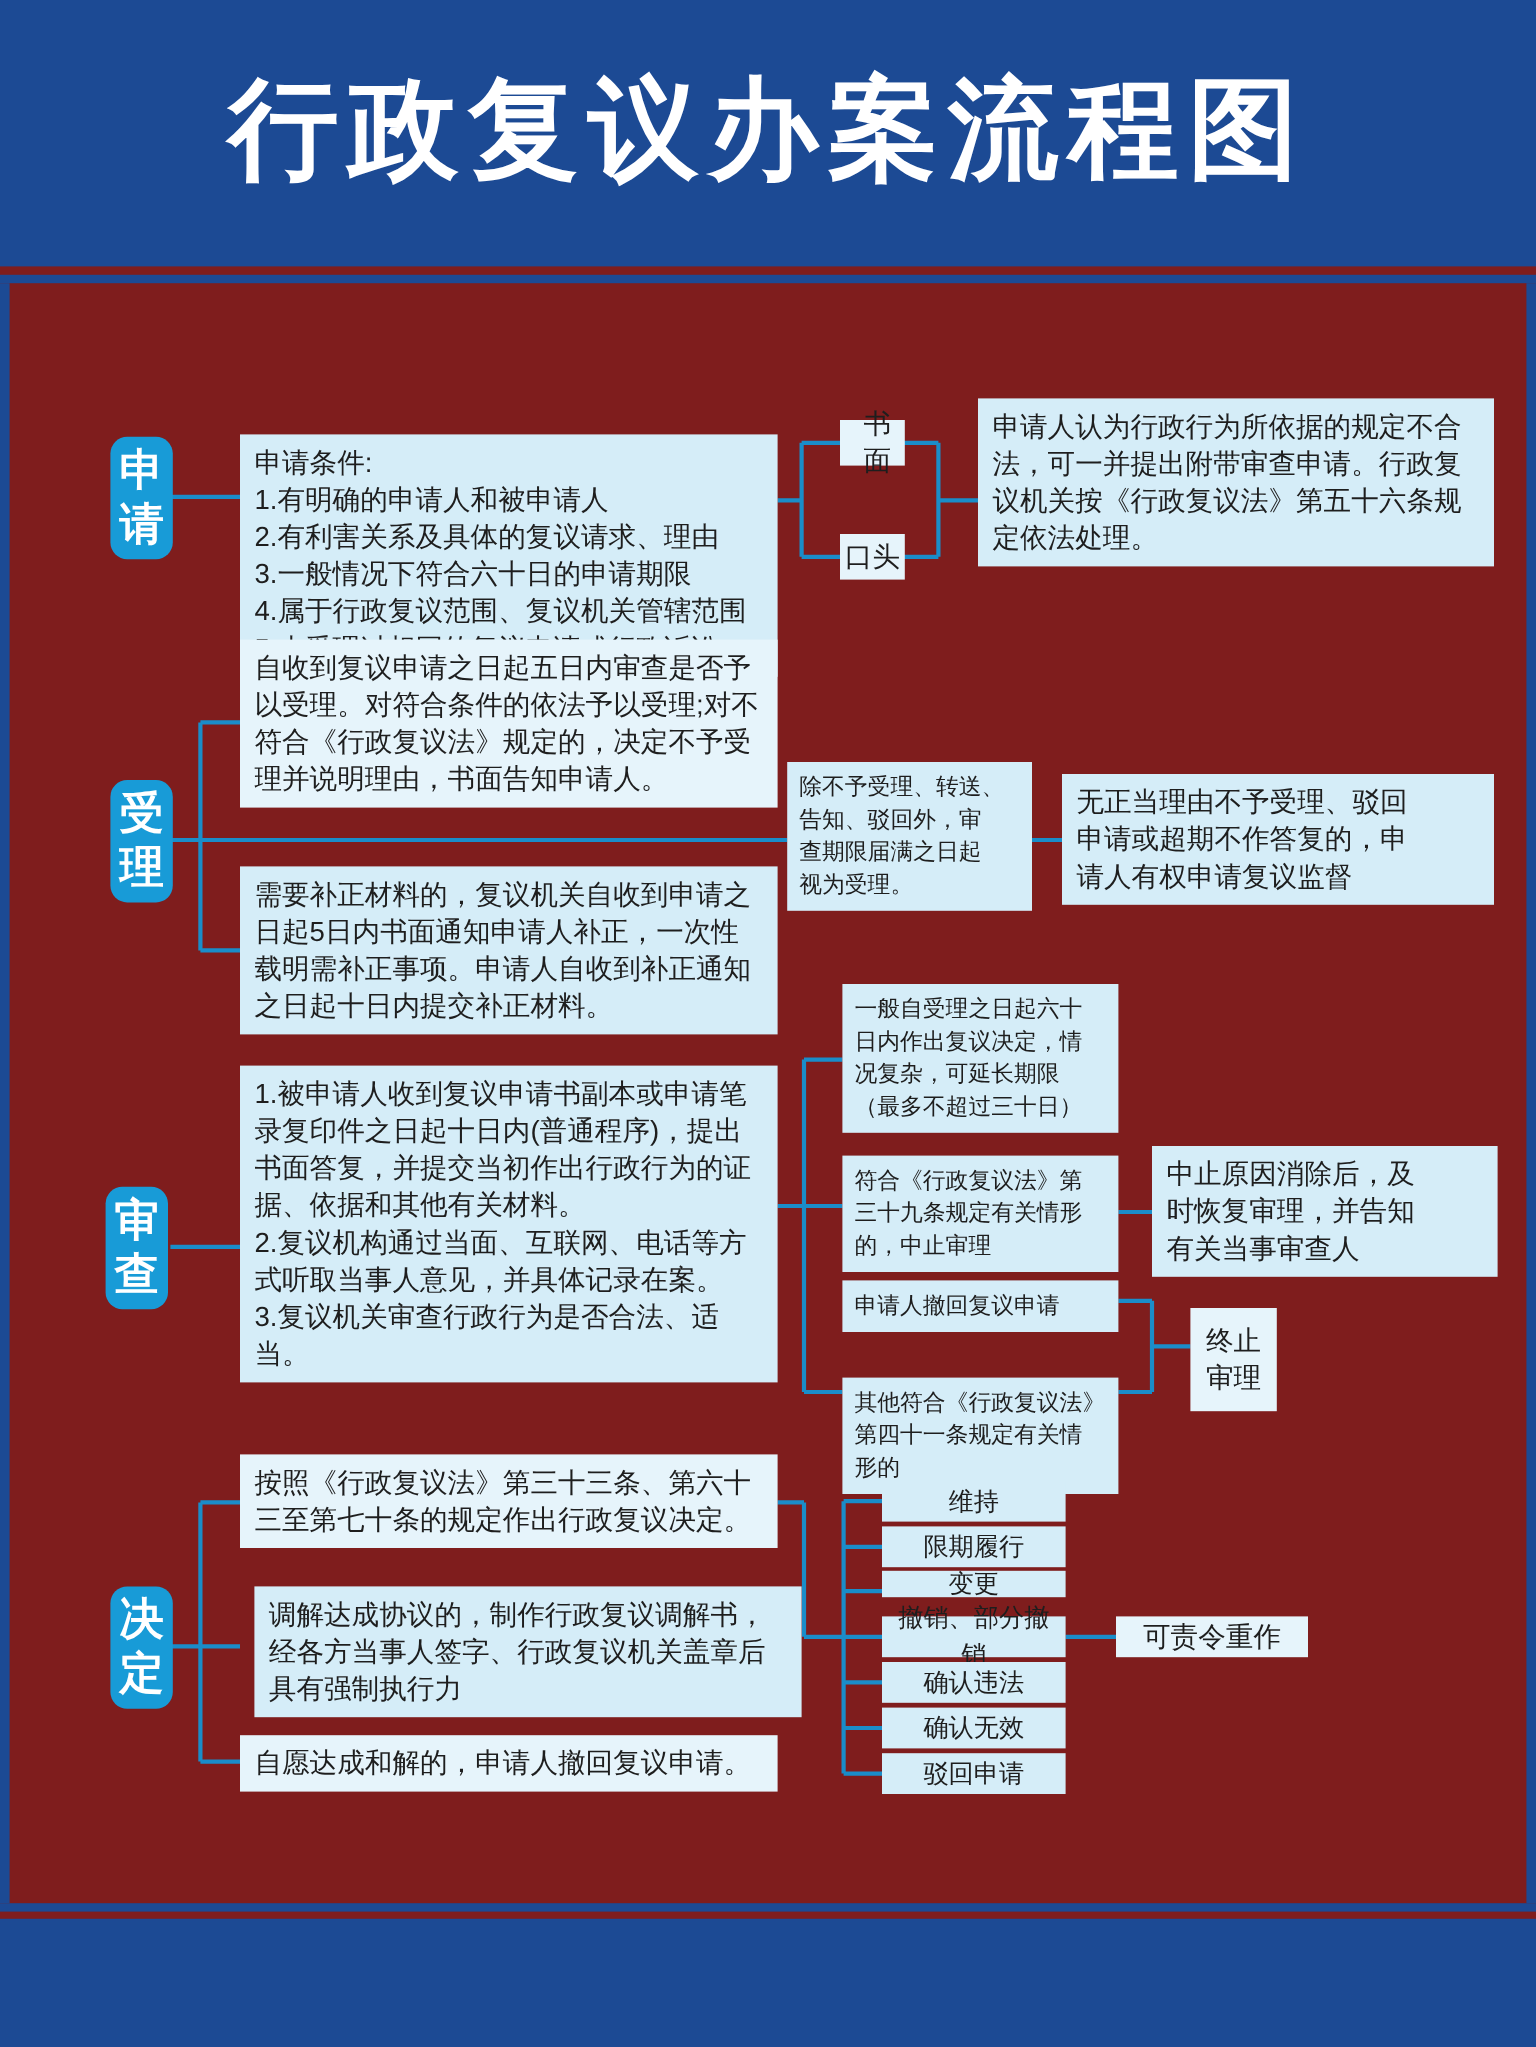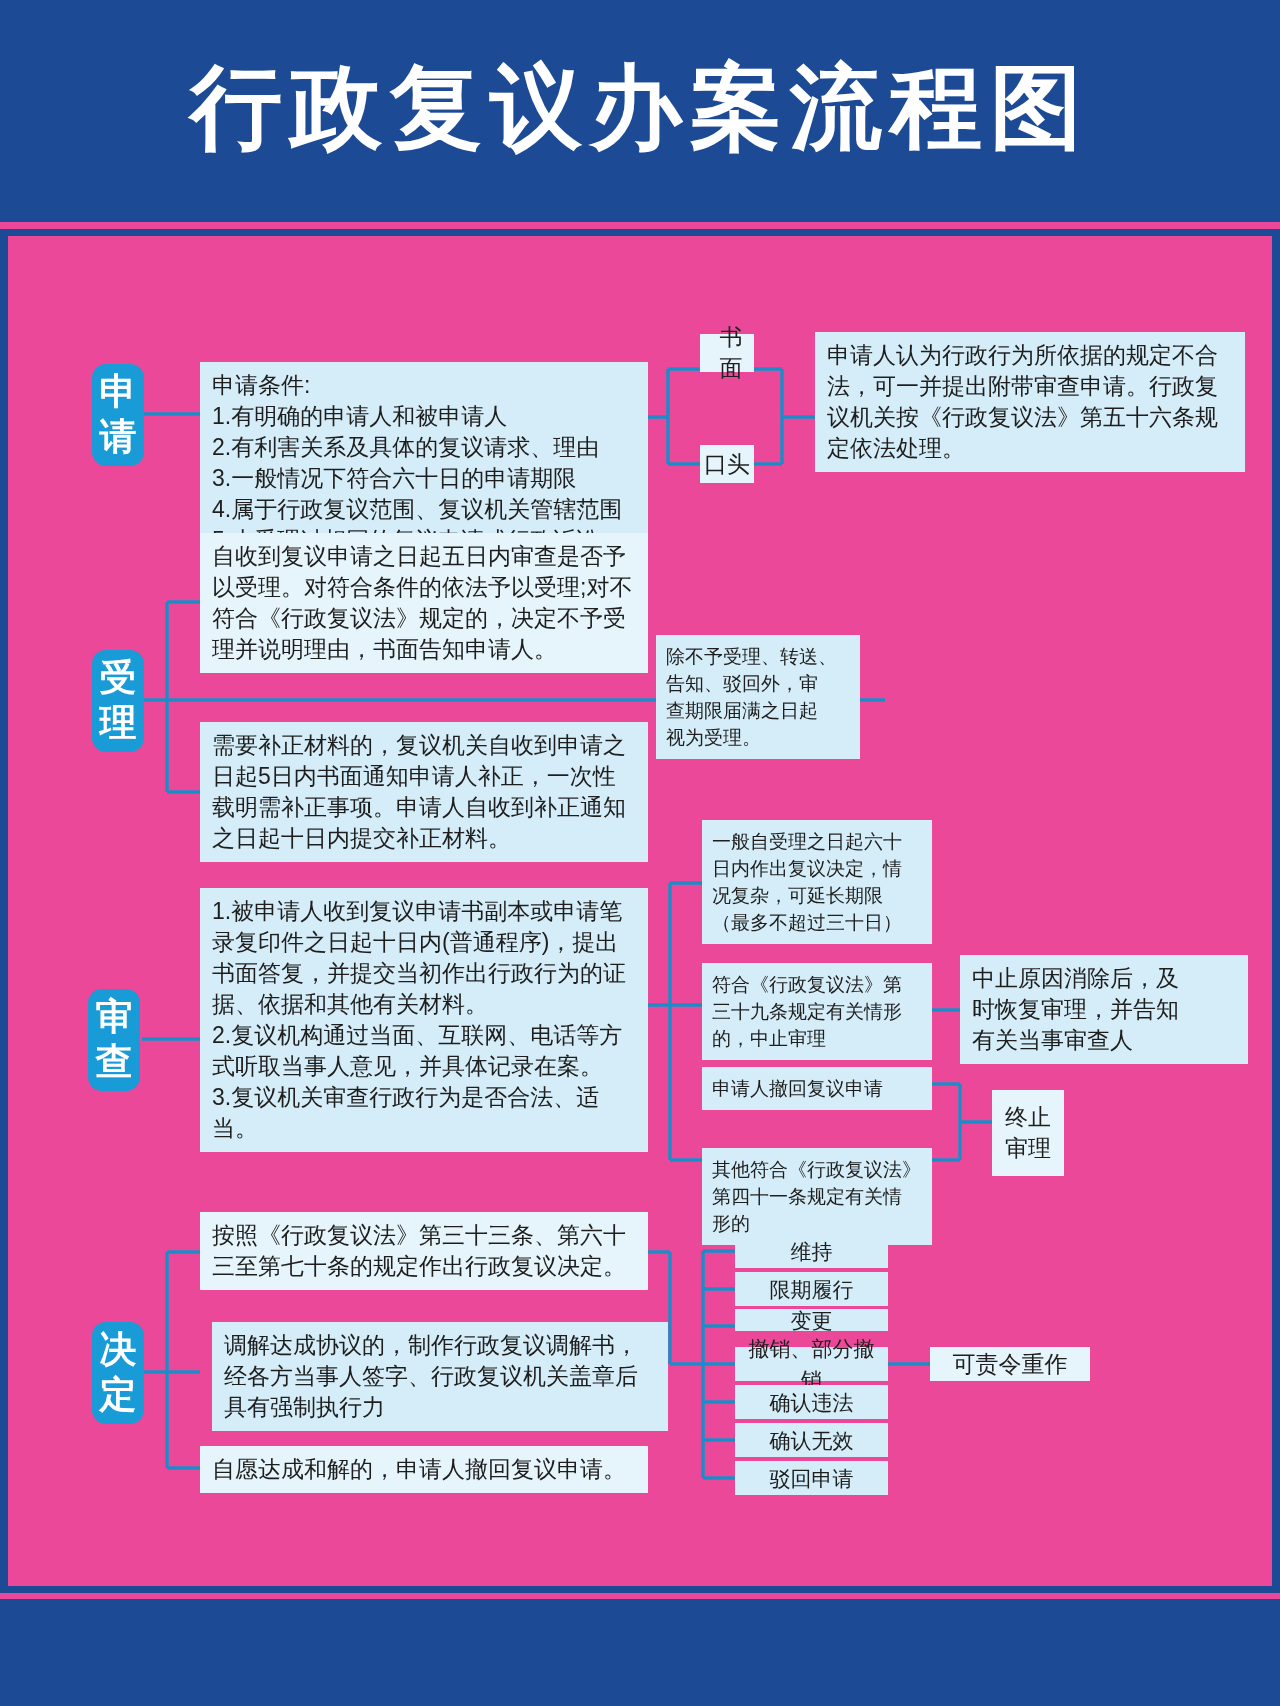--- a/index.html
+++ b/index.html
@@ -1,16 +1,16 @@
 <!DOCTYPE html>
 <html><head>
 <meta charset="utf-8">
 <style>
   html,body{margin:0;padding:0;background:#ffffff;}
-  .page{position:relative;width:1280px;height:1706px;background:#ec4899;
+  .page{position:relative;width:1280px;height:1706px;background:#7f1d1d;
         font-family:"Liberation Sans","DejaVu Sans",sans-serif;overflow:hidden;}
   .band-top{position:absolute;left:0;top:0;width:1280px;height:222px;background:#1c4a94;}
   .title{position:absolute;left:0;top:46px;width:1280px;text-align:center;
          font-size:92px;font-weight:900;color:#ffffff;letter-spacing:8px;}
   .rule{position:absolute;left:0;width:1280px;height:7px;background:#1c4a94;}
   .rule-top{top:229px;}
   .rule-bottom{top:1586px;}
   .band-bottom{position:absolute;left:0;top:1599px;width:1280px;height:107px;background:#1c4a94;}
   .side{position:absolute;top:236px;height:1350px;width:8px;background:#1c4a94;}
   .side-left{left:0;}
@@ -50,30 +50,33 @@
   <div class="stage" style="left:92px;top:650px;">受理</div>
   <div class="stage" style="left:88px;top:989px;">审查</div>
   <div class="stage" style="left:92px;top:1322px;">决定</div>
 
   <div class="node" style="left:200px;top:318px;width:448px;margin-top:44px;">申请条件:
 1.有明确的申请人和被申请人
 2.有利害关系及具体的复议请求、理由
 3.一般情况下符合六十日的申请期限
 4.属于行政复议范围、复议机关管辖范围
 5.未受理过相同的复议申请或行政诉讼</div>
-  <div class="node c lt" style="left:700px;top:334px;width:54px;height:38px;padding-left:12px;">书面</div>
+  <div class="node c lt" style="left:700px;top:350px;width:54px;height:38px;padding-left:12px;">书面</div>
   <div class="node c lt" style="left:700px;top:445px;width:54px;height:38px;">口头</div>
   <div class="node" style="left:815px;top:332px;width:430px;">申请人认为行政行为所依据的规定不合法，可一并提出附带审查申请。行政复议机关按《行政复议法》第五十六条规定依法处理。</div>
 
   <div class="node lt" style="left:200px;top:533px;width:448px;">自收到复议申请之日起五日内审查是否予以受理。对符合条件的依法予以受理;对不符合《行政复议法》规定的，决定不予受理并说明理由，书面告知申请人。</div>
   <div class="node" style="left:200px;top:722px;width:448px;">需要补正材料的，复议机关自收到申请之日起5日内书面通知申请人补正，一次性载明需补正事项。申请人自收到补正通知之日起十日内提交补正材料。</div>
   <div class="node sm" style="left:656px;top:635px;width:204px;">除不予受理、转送、
 告知、驳回外，审
 查期限届满之日起
 视为受理。</div>
+  <div class="node" style="left:885px;top:645px;width:360px;">无正当理由不予受理、驳回
+申请或超期不作答复的，申
+请人有权申请复议监督</div>
 
   <div class="node" style="left:200px;top:888px;width:448px;">1.被申请人收到复议申请书副本或申请笔录复印件之日起十日内(普通程序)，提出书面答复，并提交当初作出行政行为的证据、依据和其他有关材料。
 2.复议机构通过当面、互联网、电话等方式听取当事人意见，并具体记录在案。
 3.复议机关审查行政行为是否合法、适当。</div>
   <div class="node sm" style="left:702px;top:820px;width:230px;">一般自受理之日起六十
 日内作出复议决定，情
 况复杂，可延长期限
 （最多不超过三十日）</div>
   <div class="node sm" style="left:702px;top:963px;width:230px;">符合《行政复议法》第
 三十九条规定有关情形

